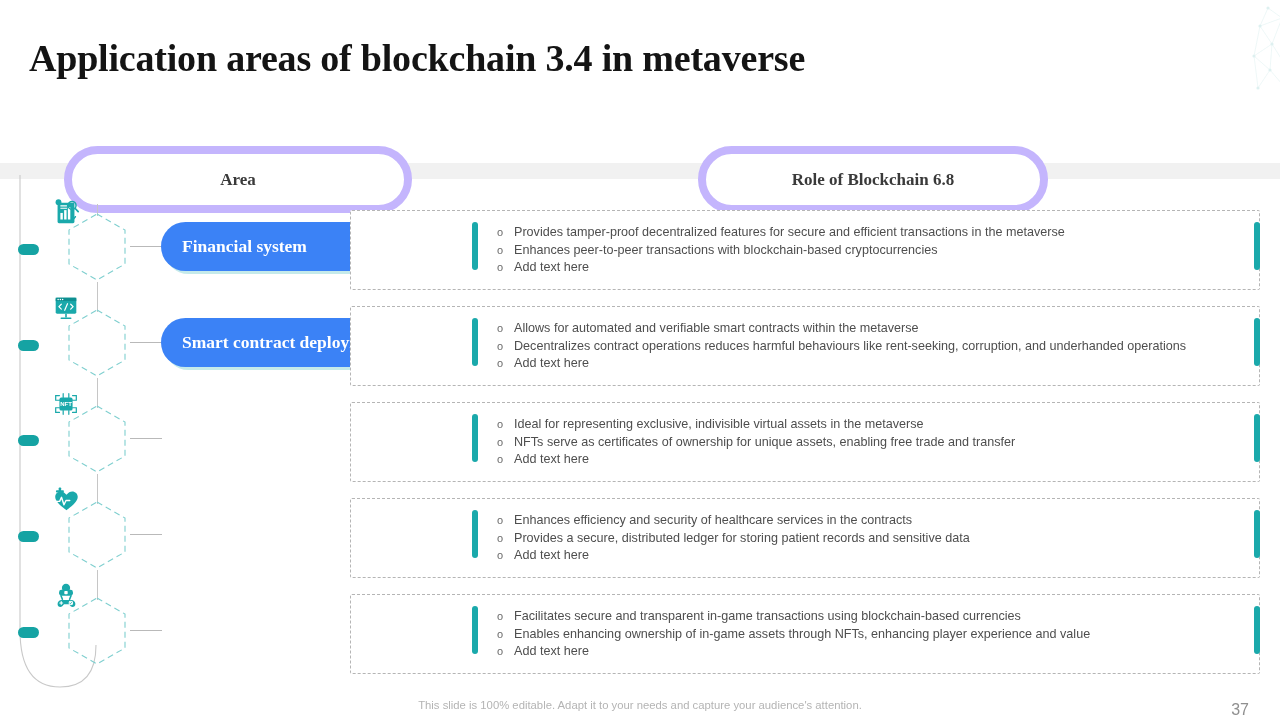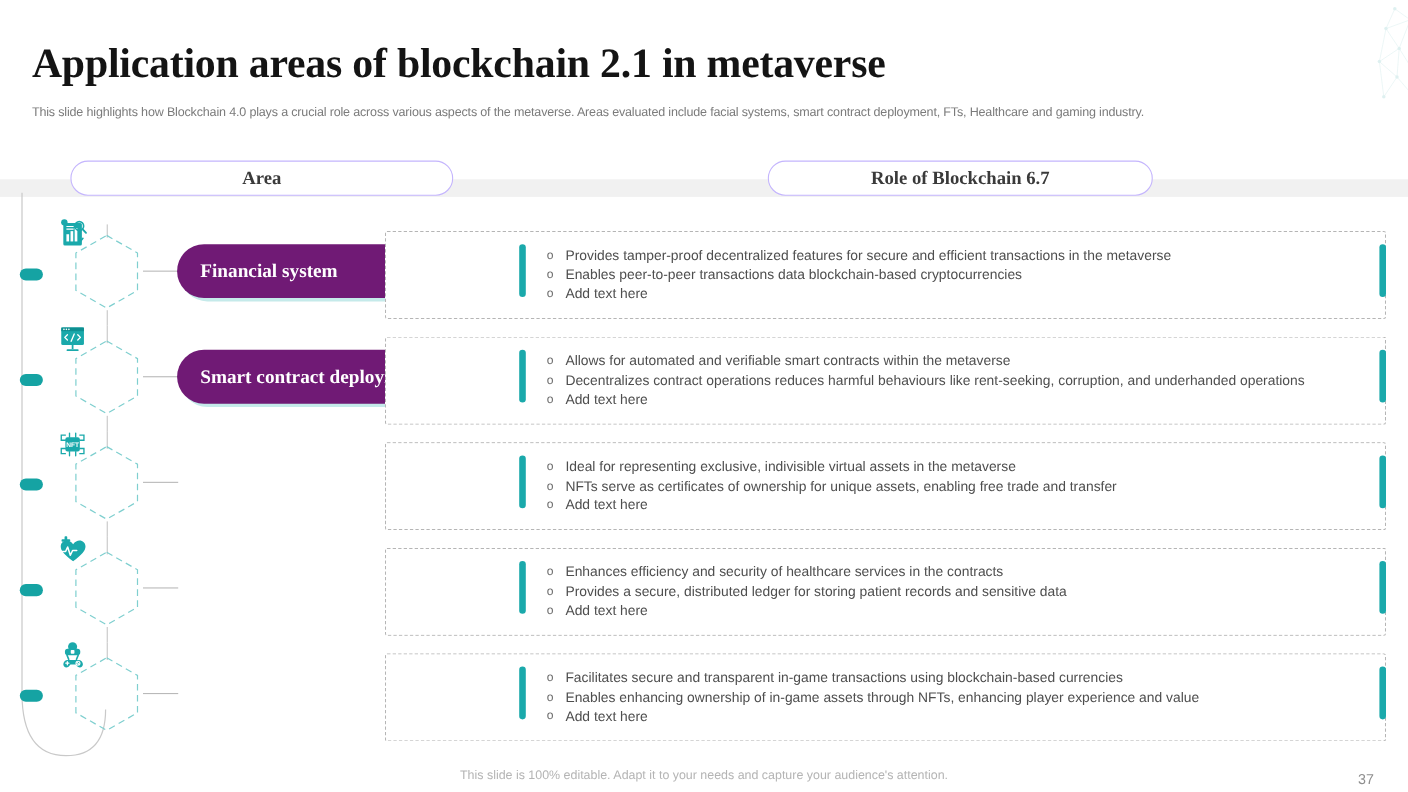--- a/index.html
+++ b/index.html
@@ -58,23 +58,23 @@
     top: 163px;
     width: 1280px;
     height: 16px;
     background: #f1f1f1;
   }
 
   
   .hpill {
     position: absolute;
     background: #ffffff;
-    border: 1px solid #c4b5fd;
+    border: 8px solid #c4b5fd;
     border-radius: 40px;
-    height: 32px;
+    height: 67px;
     display: flex;
     align-items: center;
     justify-content: center;
     font-family: "Liberation Serif", serif;
     font-weight: bold;
     font-size: 17px;
     color: #3a3a3a;
   }
   .hpill.area { left: 64px;  top: 146px; width: 348px; }
   .hpill.role { left: 698px; top: 146px; width: 350px; }
@@ -130,21 +130,21 @@
     background: #c6c6c6;
   }
 
   
   .tpill {
     position: absolute;
     left: 161px;
     top: 18px;
     width: 287px;
     height: 49px;
-    background: #701a75;
+    background: #3b82f6;
     border-radius: 26px;
     box-shadow: 3px 3px 0 0 #c5eaea;
     display: flex;
     align-items: center;
     padding-left: 21px;
     font-family: "Liberation Serif", serif;
     font-weight: bold;
     font-size: 17.5px;
     color: #ffffff;
   }
@@ -223,21 +223,21 @@
     top: 699px;
     width: 1280px;
     text-align: center;
     font-size: 11.3px;
     color: #b4b4b4;
   }
   .pageno {
     position: absolute;
     right: 31px;
     top: 701px;
-    font-size: 13px;
+    font-size: 16px;
     color: #8f8f8f;
   }
 </style>
 </head>
 <body>
 
 <div id="slide">
 
   <svg class="deco-net" viewBox="0 0 130 120">
     <g stroke="#cfe9e9" stroke-width="0.7" fill="none">
@@ -248,30 +248,29 @@
     <g fill="#bfe3e3">
       <circle cx="118" cy="8" r="1.6"></circle>
         <circle cx="110" cy="26" r="1.6"></circle>
       <circle cx="122" cy="44" r="1.6"></circle>
         <circle cx="104" cy="56" r="1.6"></circle>
       <circle cx="120" cy="70" r="1.6"></circle>
         <circle cx="108" cy="88" r="1.6"></circle>
     </g>
   </svg>
 
-  <div class="title">Application areas of blockchain 2.1 in metaverse</div>
-  <div class="subtitle">This slide highlights how Blockchain 4.0 plays a crucial role across various aspects of the metaverse. Areas evaluated include facial systems, smart contract deployment, FTs, Healthcare and gaming industry.</div>
+  <div class="title">Application areas of blockchain 3.4 in metaverse</div>
 
   <div class="header-band"></div>
 
   <div class="hpill area">
     <span>Area</span>
   </div>
   <div class="hpill role">
-    <span>Role of Blockchain 6.7</span>
+    <span>Role of Blockchain 6.8</span>
   </div>
 
   <div class="rail">
     <svg width="120" height="520" viewBox="0 0 120 520">
       <path d="M20 0 L20 455 Q20 512 60 512 Q96 512 96 470" fill="none" stroke="#c9c9c9" stroke-width="1.1"></path>
     </svg>
     <div class="rail-marker" style="top:69px"></div>
     <div class="rail-marker" style="top:165px"></div>
     <div class="rail-marker" style="top:260px"></div>
     <div class="rail-marker" style="top:356px"></div>
@@ -306,21 +305,21 @@
     <div class="content-box" style="left:350px; top:6px; width:910px; height:80px;"></div>
     <div class="tick left" style="top:18px; height:48px;"></div>
     <div class="tick" style="left:1254px; top:18px; height:48px;"></div>
     <div class="bullets" style="top:20px;">
       <div class="bullet">
         <span class="mk">o</span>
         <span>Provides tamper-proof decentralized features for secure and efficient transactions in the metaverse</span>
       </div>
       <div class="bullet">
         <span class="mk">o</span>
-        <span>Enables peer-to-peer transactions data blockchain-based cryptocurrencies</span>
+        <span>Enhances peer-to-peer transactions with blockchain-based cryptocurrencies</span>
       </div>
       <div class="bullet">
         <span class="mk">o</span>
         <span>Add text here</span>
       </div>
     </div>
   </div>
 
   <div class="row" style="top:300px">
     <div class="hex-vline" style="top:-4px; height:16px;"></div>

